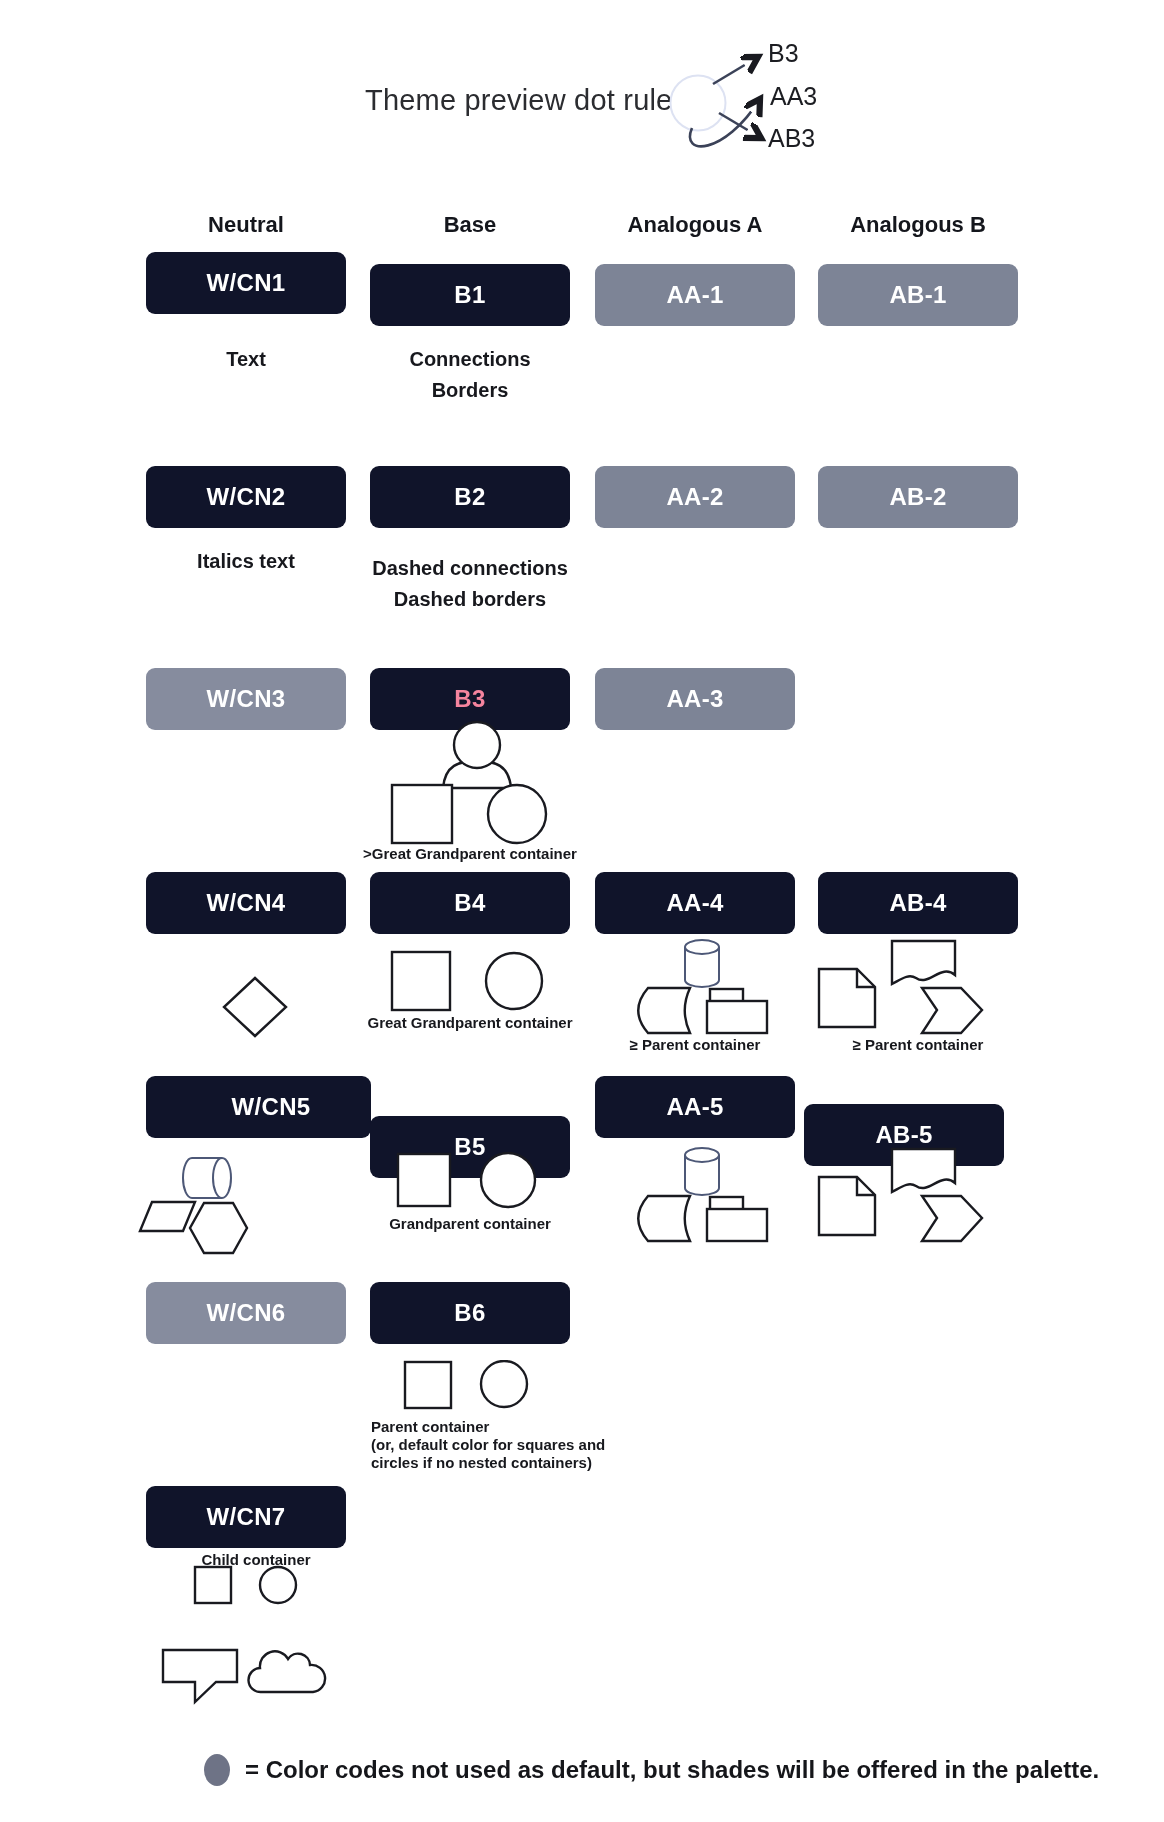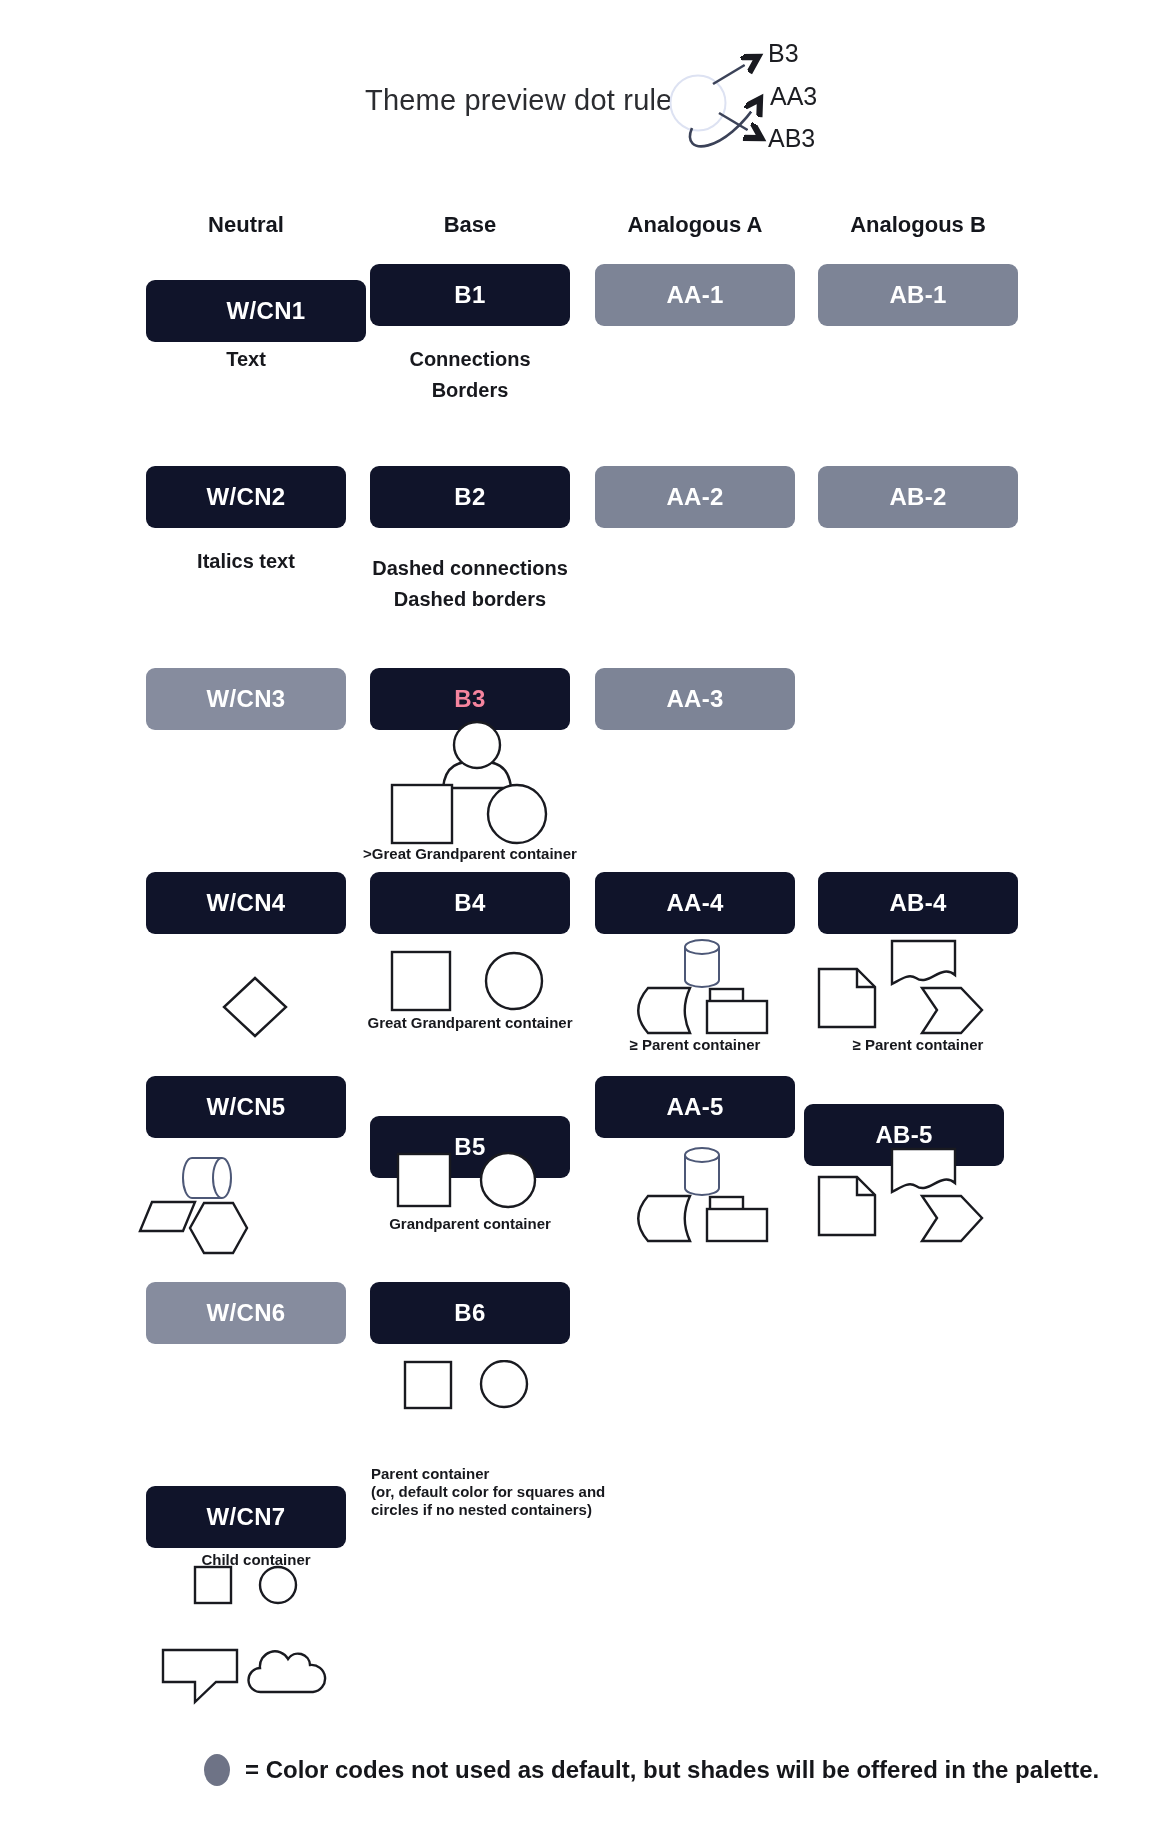--- a/index.html
+++ b/index.html
@@ -80,21 +80,21 @@
     <text x="118" y="38">B3</text>
     <text x="120" y="81">AA3</text>
     <text x="118" y="123">AB3</text>
   </svg>
 
   <div class="hdr" style="left:146px; top:212px;">Neutral</div>
   <div class="hdr" style="left:370px; top:212px;">Base</div>
   <div class="hdr" style="left:595px; top:212px;">Analogous A</div>
   <div class="hdr" style="left:818px; top:212px;">Analogous B</div>
 
-  <div class="pill dark" style="left:146px; top:280px;padding-left:20px;">W/CN1</div>
+  <div class="pill dark" style="left:146px; top:252px;">W/CN1</div>
   <div class="pill dark" style="left:370px; top:264px;">B1</div>
   <div class="pill gray" style="left:595px; top:264px;">AA-1</div>
   <div class="pill gray" style="left:818px; top:264px;">AB-1</div>
 
   <div class="cap" style="left:136px; top:344px;">Text</div>
   <div class="cap" style="left:360px; top:344px;">Connections
 Borders</div>
 
   <div class="pill dark" style="left:146px; top:466px;">W/CN2</div>
   <div class="pill dark" style="left:370px; top:466px;">B2</div>
@@ -142,21 +142,21 @@
   <div class="smallcap" style="left:575px; top:1036px;">≥  Parent container</div>
 
   <svg class="shape" style="left:815px; top:937px;" width="175" height="100" viewBox="0 0 175 100">
     <path d="M 77 4 H 140 V 38 C 126 26 114 50 101 41 C 93 36 85 43 77 47 Z"></path>
     <path d="M 4 32 H 42 L 60 50 V 90 H 4 Z"></path>
     <path class="nofill" d="M 42 32 V 50 H 60"></path>
     <polygon points="107,51 146,51 167,73 146,96 107,96 122,73"></polygon>
   </svg>
   <div class="smallcap" style="left:798px; top:1036px;">≥ Parent container</div>
 
-  <div class="pill dark" style="left:146px; top:1076px;">W/CN5</div>
+  <div class="pill dark" style="left:146px; top:1076px;padding-left:25px;">W/CN5</div>
   <div class="pill dark" style="left:370px; top:1116px;">B5</div>
   <div class="pill dark" style="left:595px; top:1076px;">AA-5</div>
   <div class="pill dark" style="left:804px; top:1076px;margin-top:28px;">AB-5</div>
 
   <svg class="shape" style="left:138px; top:1150px;" width="115" height="106" viewBox="0 0 115 106">
     <path class="slate" d="M 84 8 H 54 A 9 20 0 0 0 54 48 H 84"></path>
     <ellipse class="slate" cx="84" cy="28" rx="9" ry="20"></ellipse>
     <polygon points="14,52 57,52 45,81 2,81"></polygon>
     <polygon points="66,53 95,53 109,78 95,103 66,103 52,78"></polygon>
   </svg>
@@ -182,21 +182,21 @@
     <polygon points="107,51 146,51 167,73 146,96 107,96 122,73"></polygon>
   </svg>
 
   <div class="pill gray2" style="left:146px; top:1282px;">W/CN6</div>
   <div class="pill dark" style="left:370px; top:1282px;">B6</div>
 
   <svg class="shape" style="left:403px; top:1360px;" width="128" height="52" viewBox="0 0 128 52">
     <rect x="2" y="2" width="46" height="46"></rect>
     <circle cx="101" cy="24" r="23"></circle>
   </svg>
-  <div class="smallcap left" style="left:371px; top:1418px;margin-top:47px;">Parent container
+  <div class="smallcap left" style="left:371px; top:1418px;">Parent container
 (or, default color for squares and
 circles if no nested containers)</div>
 
   <div class="pill dark" style="left:146px; top:1486px;">W/CN7</div>
   <div class="smallcap" style="left:136px; top:1551px;">Child container</div>
 
   <svg class="shape" style="left:193px; top:1565px;" width="108" height="42" viewBox="0 0 108 42">
     <rect x="2" y="2" width="36" height="36"></rect>
     <circle cx="85" cy="20" r="18"></circle>
   </svg>

